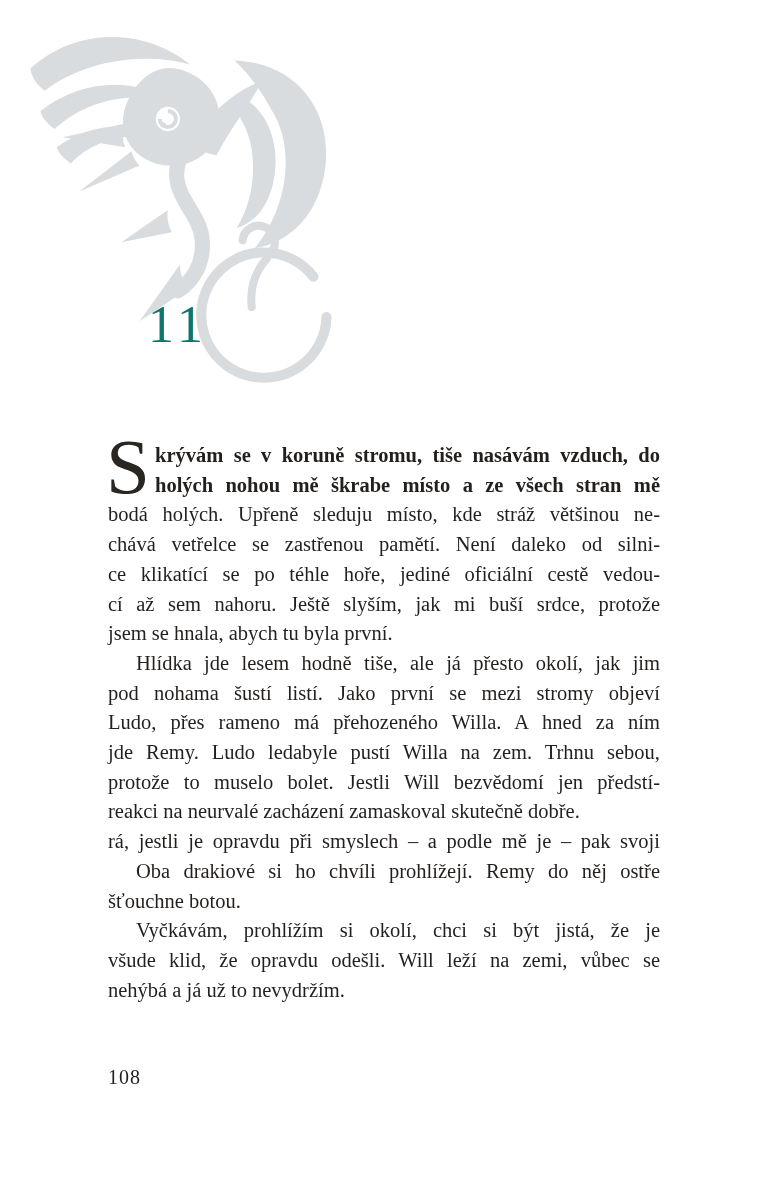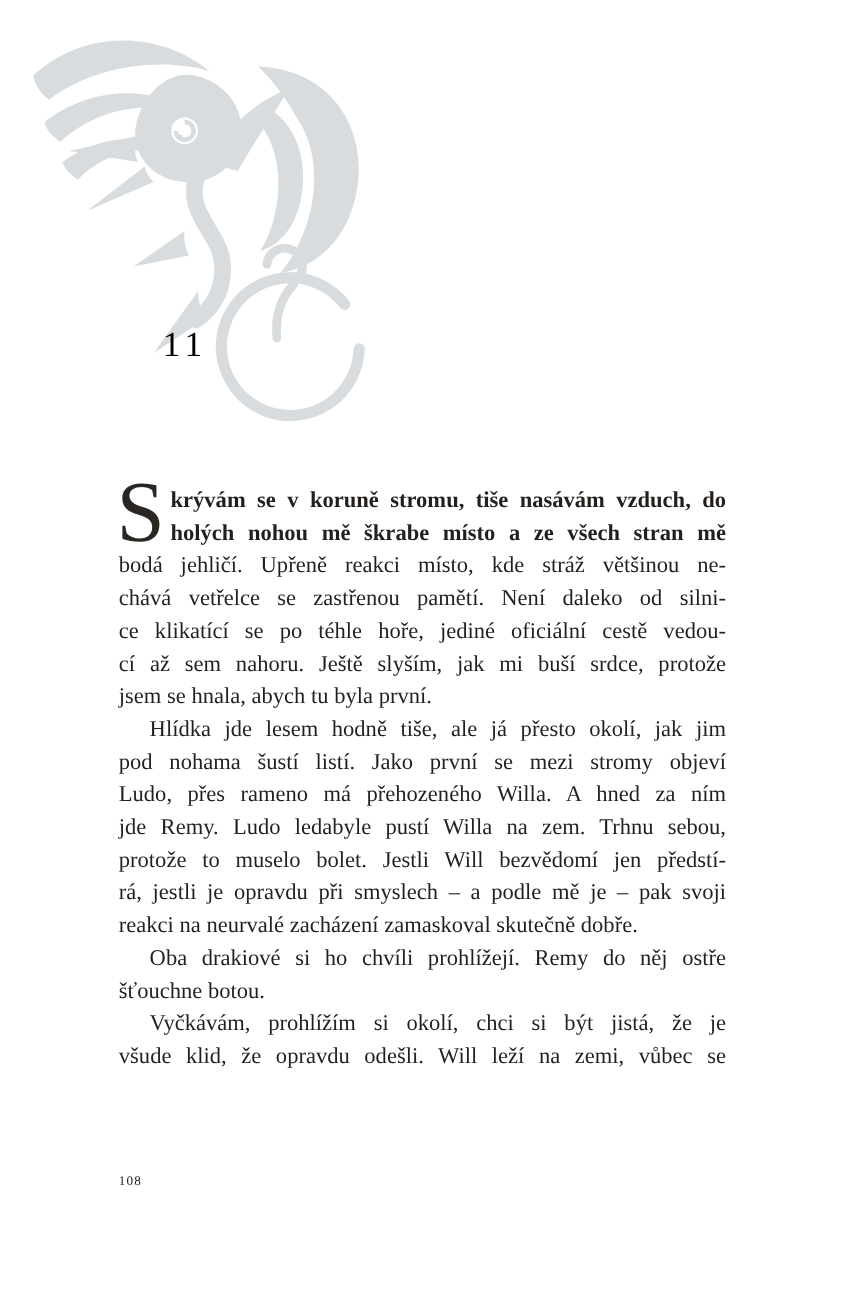--- a/index.html
+++ b/index.html
@@ -21,24 +21,24 @@
     left: 26px;
     top: 24px;
     width: 312px;
     height: 380px;
     pointer-events: none;
   }
   .chapter-number {
     position: absolute;
     left: 148px;
     top: 296px;
-    font-size: 32px;
+    font-size: 52px;
     line-height: 1.1;
     letter-spacing: 5px;
-    color: #000000;
+    color: #0f766e;
   }
   .text-block {
     position: absolute;
     left: 108px;
     top: 441px;
     width: 552px;
     font-size: 20.5px;
     line-height: 29.7px;
   }
   .paragraph { position: relative; }
@@ -61,21 +61,21 @@
     left: -2px;
     top: -14px;
     font-size: 79px;
     line-height: 1;
     color: #2a2622;
   }
   .page-number {
     position: absolute;
     left: 108px;
     top: 1066px;
-    font-size: 12px;
+    font-size: 20px;
     letter-spacing: 1px;
   }
 </style>
 </head>
 <body>
 
 <div class="page">
 
   <div class="watermark">
     <svg viewBox="0 0 308 376" width="312" height="380" xmlns="http://www.w3.org/2000/svg">
@@ -113,45 +113,46 @@
   </div>
 
   <div class="chapter-number">11</div>
 
   <div class="text-block">
 
     <div class="paragraph">
       <span class="drop-cap">S</span>
       <div class="line dc-pad">krývám se v koruně stromu, tiše nasávám vzduch, do</div>
       <div class="line dc-pad">holých nohou mě škrabe místo a ze všech stran mě</div>
-      <div class="line">bodá jehličí. Upřeně reakci místo, kde stráž většinou ne-</div>
+      <div class="line">bodá holých. Upřeně sleduju místo, kde stráž většinou ne-</div>
       <div class="line">chává vetřelce se zastřenou pamětí. Není daleko od silni-</div>
       <div class="line">ce klikatící se po téhle hoře, jediné oficiální cestě vedou-</div>
       <div class="line">cí až sem nahoru. Ještě slyším, jak mi buší srdce, protože</div>
       <div class="line last">jsem se hnala, abych tu byla první.</div>
     </div>
 
     <div class="paragraph">
       <div class="line indent">Hlídka jde lesem hodně tiše, ale já přesto okolí, jak jim</div>
       <div class="line">pod nohama šustí listí. Jako první se mezi stromy objeví</div>
       <div class="line">Ludo, přes rameno má přehozeného Willa. A hned za ním</div>
       <div class="line">jde Remy. Ludo ledabyle pustí Willa na zem. Trhnu sebou,</div>
       <div class="line">protože to muselo bolet. Jestli Will bezvědomí jen předstí-</div>
+      <div class="line last">reakci na neurvalé zacházení zamaskoval skutečně dobře.</div>
       <div class="line">rá, jestli je opravdu při smyslech – a podle mě je – pak svoji</div>
-      <div class="line last">reakci na neurvalé zacházení zamaskoval skutečně dobře.</div>
     </div>
 
     <div class="paragraph">
       <div class="line indent">Oba drakiové si ho chvíli prohlížejí. Remy do něj ostře</div>
       <div class="line last">šťouchne botou.</div>
     </div>
 
 
     <div class="paragraph">
       <div class="line indent">Vyčkávám, prohlížím si okolí, chci si být jistá, že je</div>
       <div class="line">všude klid, že opravdu odešli. Will leží na zemi, vůbec se</div>
+      <div class="line last">nehýbá a já už to nevydržím.</div>
     </div>
 
   </div>
 
   <div class="page-number">108</div>
 
 </div>
 
 </body></html>

